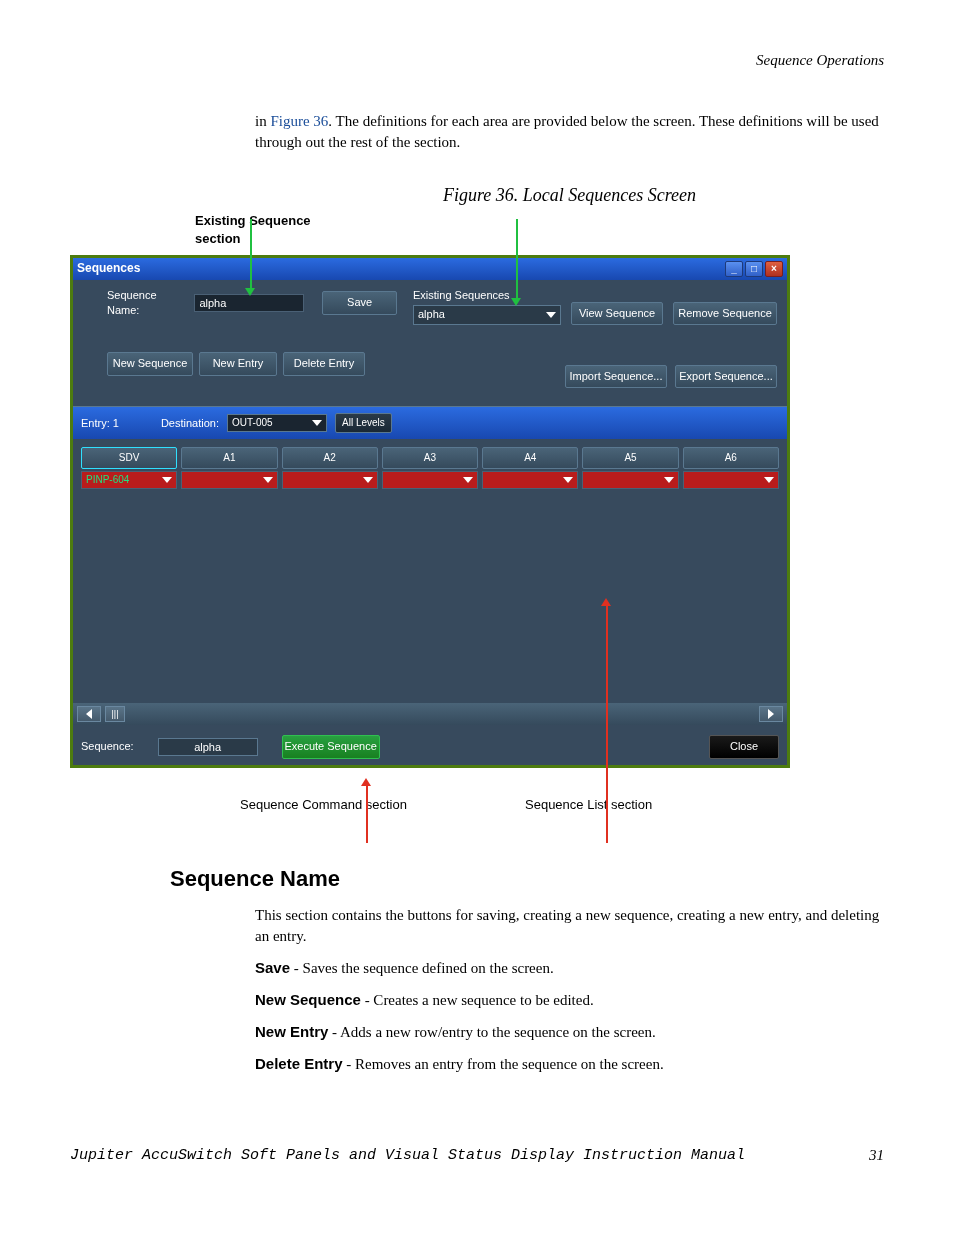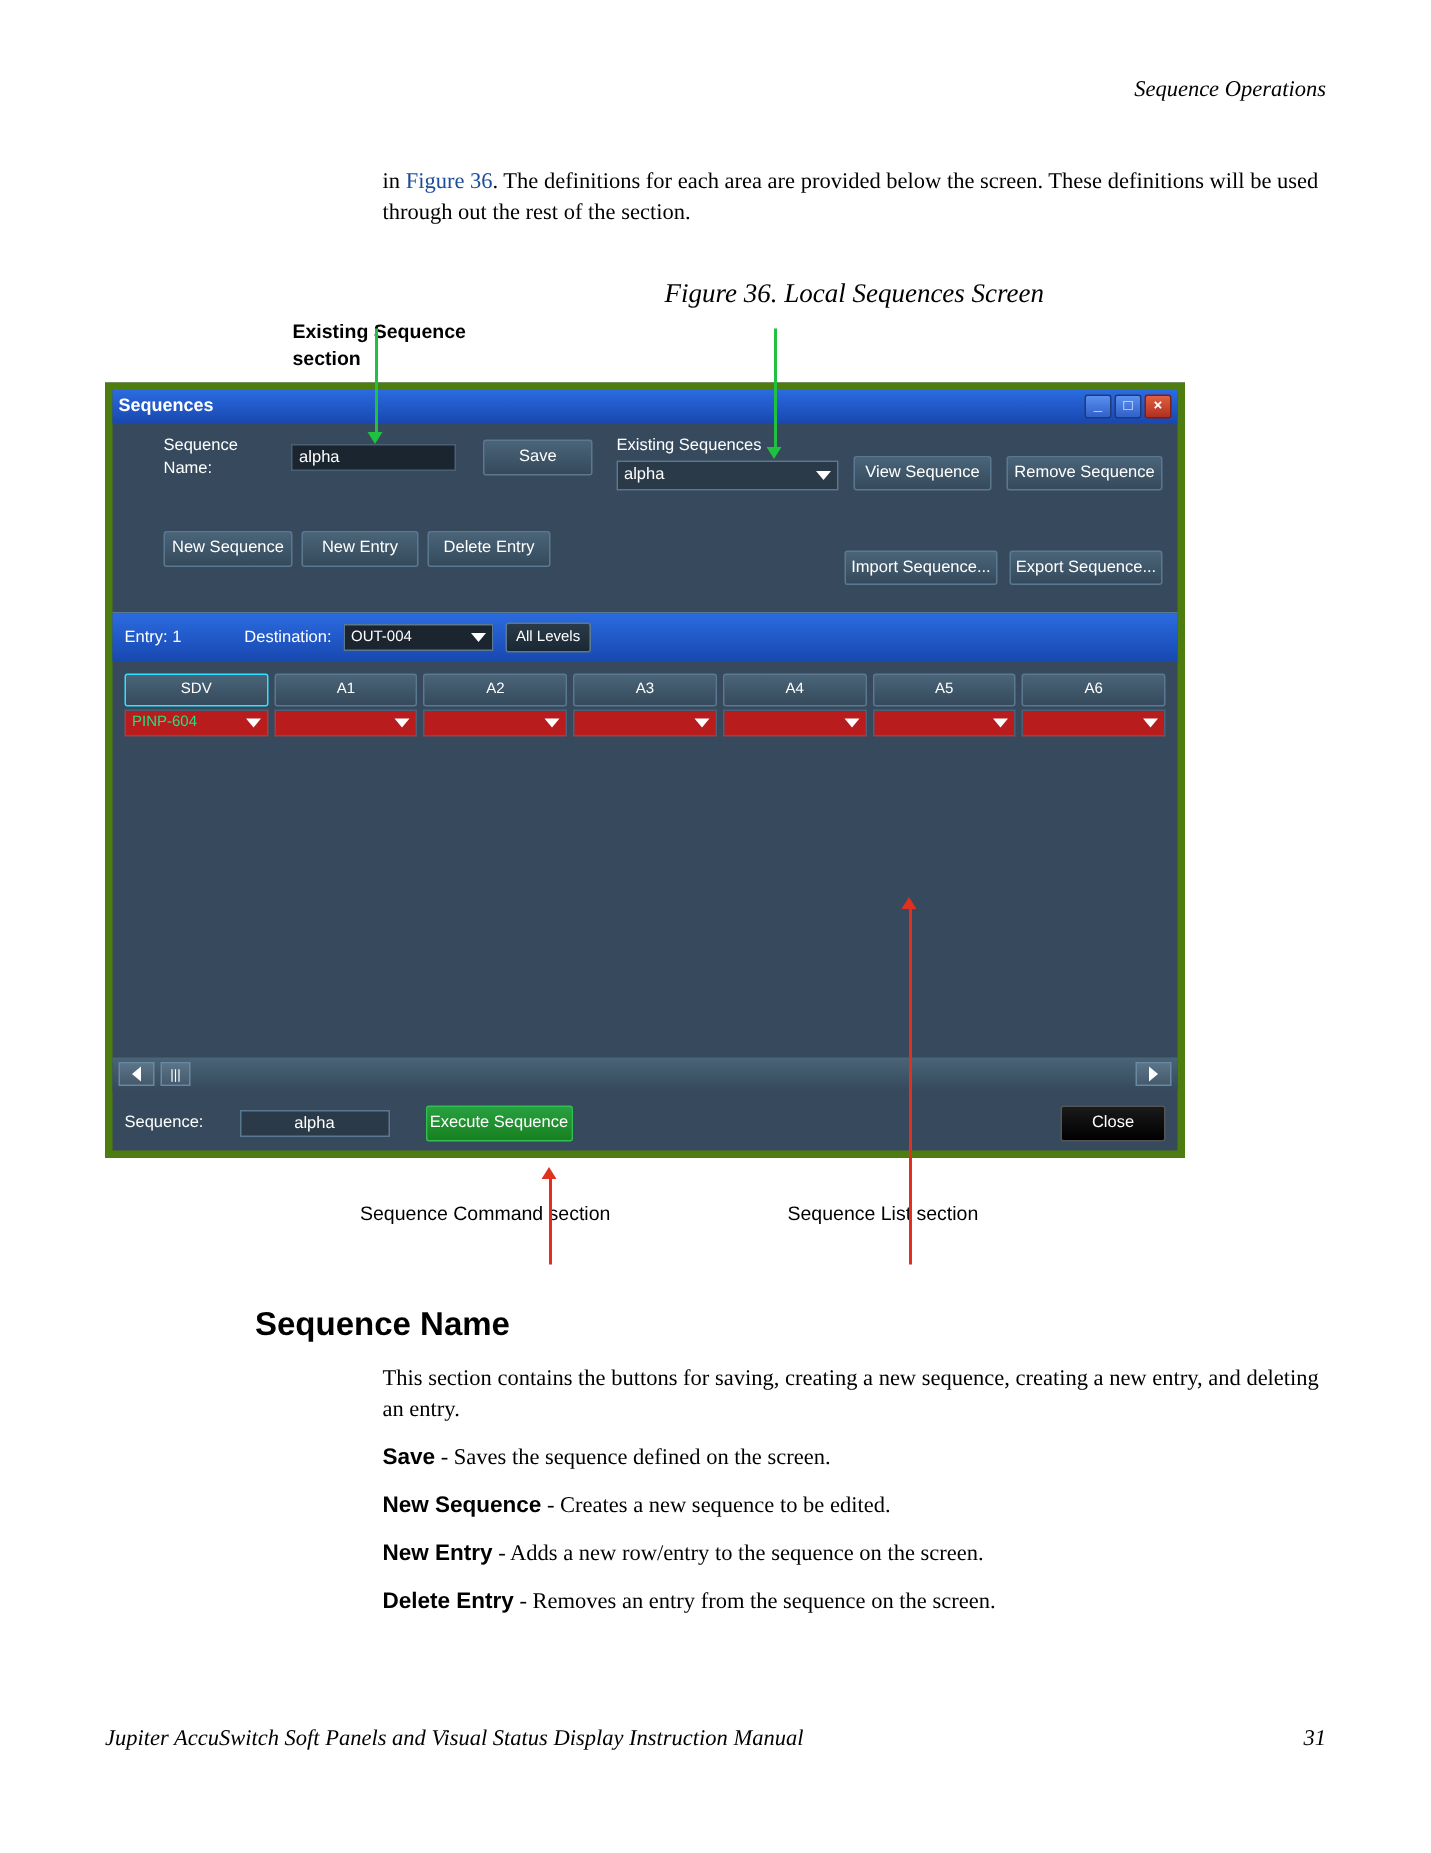--- a/index.html
+++ b/index.html
@@ -10,21 +10,21 @@
 .intro-para { margin-left: 185px; margin-bottom: 30px; }
 .figure-ref { color: #1a4d99; }
 
 .fig-caption { margin-left: 185px; font-style: italic; font-size: 18px; margin-bottom: 4px; text-align: center; }
 
 .callout-row { margin-left: 125px; display: flex; font-family: Arial, sans-serif; font-weight: bold; font-size: 13px; margin-bottom: 6px; }
 .callout1 { width: 290px; }
 .callout2 { }
 
 
-.app-window { margin-left: 0; margin-right: 0; width: 720px; margin-left: 0; border: 5px solid #4d7c0f; background: #374a5d; color: #fff; font-family: Arial, sans-serif; font-size: 11px; }
+.app-window { margin-left: 0; margin-right: 0; width: 720px; margin-left: 0; border: 3px solid #4d7c0f; background: #374a5d; color: #fff; font-family: Arial, sans-serif; font-size: 11px; }
 .app-window { margin-left: 0; }
 .shot { width: 720px; }
 
 .titlebar { background: linear-gradient(#2b6be0,#1848b0); height: 22px; display: flex; align-items: center; padding: 0 4px; font-weight: bold; font-size: 12px; }
 .titlebar .spacer { flex: 1; }
 .win-btn { width: 18px; height: 16px; background: linear-gradient(#5a90f0,#3060c8); border: 1px solid #1e3a7a; margin-left: 2px; display: flex; align-items: center; justify-content: center; color: #fff; font-size: 10px; font-weight: bold; border-radius: 2px; }
 .win-close { background: linear-gradient(#e06040,#b03020); border-color: #7a1e1e; }
 
 .panel-body { padding: 8px 10px 10px 10px; margin-left: 24px; }
 
@@ -77,21 +77,21 @@
 .shot-container { position:relative; width:720px; margin-left:0; }
 
 .callout-bottom { margin-left: 170px; display:flex; font-family: Arial, sans-serif; font-weight:normal; font-size:13px; margin-top:28px; }
 .cb1 { width:285px; }
 
 .sec-heading { font-family: Arial, sans-serif; font-weight:bold; font-size:22px; margin-top:50px; margin-left:100px; margin-bottom:10px; }
 .body-para { margin-left:185px; margin-bottom:10px; }
 .term { font-family: Arial, sans-serif; font-weight:bold; }
 
 .footer { margin-top:70px; display:flex; font-style:italic; }
-.footer .ft { flex:1; }
+.footer .ft { flex:1;font-family:Liberation Mono, monospace; }
 .footer .pg { font-style:italic; }
 
 .arrow-head-up-red { position:absolute; width:0;height:0; border-left:5px solid transparent; border-right:5px solid transparent; border-bottom:8px solid #e03020; }
 .arrow-head-down-green { position:absolute; width:0;height:0; border-left:5px solid transparent; border-right:5px solid transparent; border-top:8px solid #20c040; }
 </style>
 </head>
 <body>
 
 <div class="header-right">Sequence Operations</div>
 
@@ -160,21 +160,21 @@
       </div>
     </div>
 
     <hr class="divider">
 
     <div class="entry-bar">
       <span>Entry: 1</span>
       <span style="width:26px;"></span>
       <span>Destination:</span>
       <div class="entry-dd">
-        <span>OUT-004</span>
+        <span>OUT-005</span>
         <span class="chev"></span>
       </div>
       <div class="lvl-btn">All Levels</div>
     </div>
 
     <div class="level-row">
       <div class="level-cell">
         <div class="level-hdr sel">SDV</div>
         <div class="level-dd">
             <span class="pinp">PINP-604</span>

